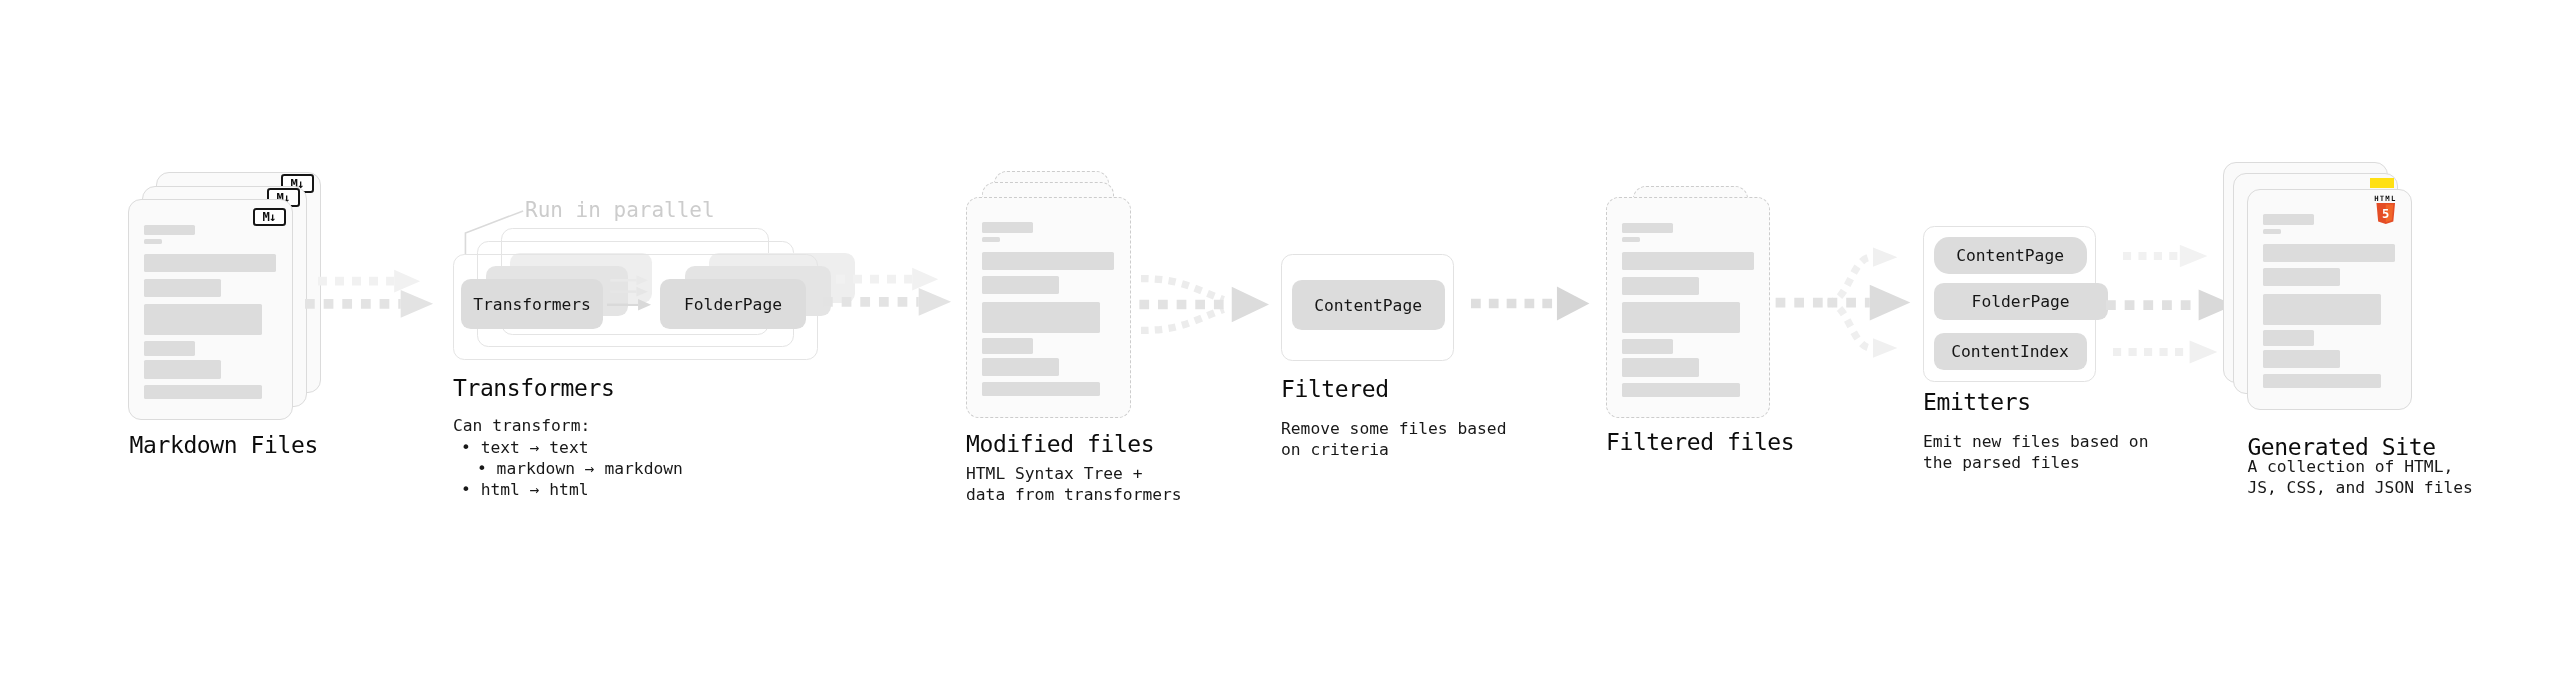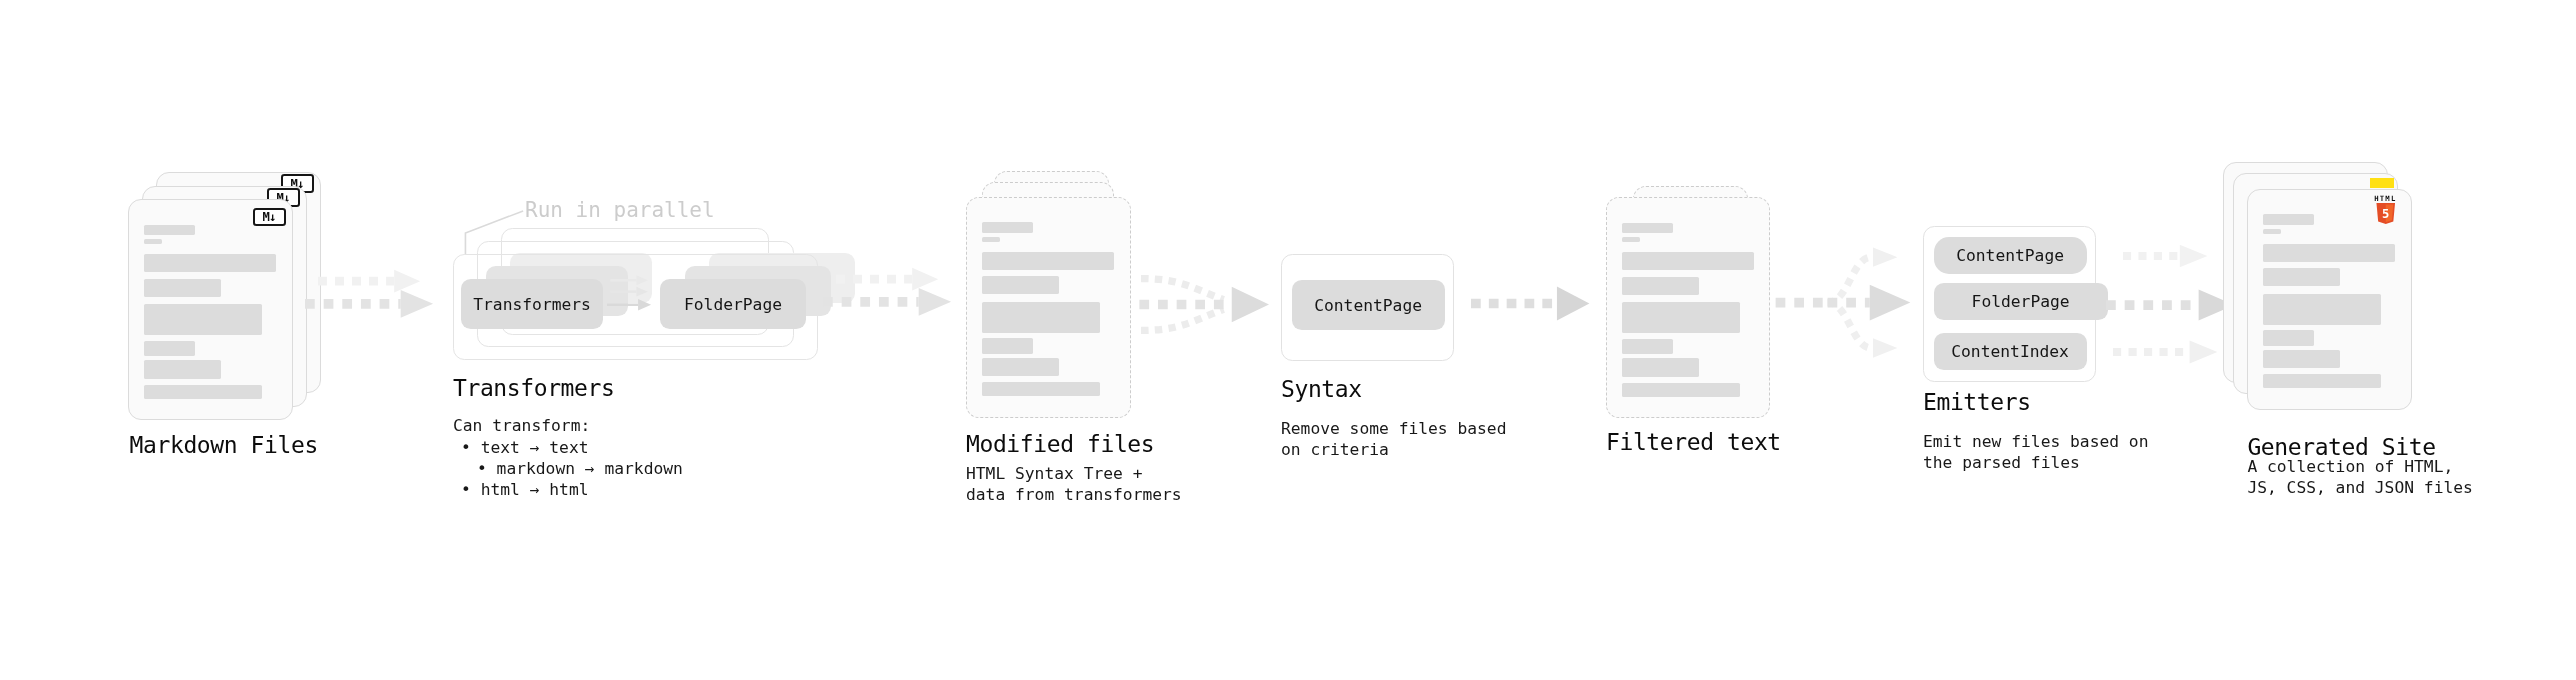--- a/index.html
+++ b/index.html
@@ -167,21 +167,21 @@
   <svg class="abs" style="left:1136px;top:264px;" width="138" height="81" viewBox="0 0 170 100">
     <path d="M6,18 C55,18 70,30 108,44" fill="none" stroke="#ececec" stroke-width="9" stroke-dasharray="9 8"></path>
     <path d="M6,82 C55,82 70,70 108,56" fill="none" stroke="#ececec" stroke-width="9" stroke-dasharray="9 8"></path>
     <line x1="4" y1="50" x2="116" y2="50" stroke="#e2e2e2" stroke-width="12" stroke-dasharray="12 11"></line>
     <polygon points="118,28 164,50 118,72" fill="#dcdcdc"></polygon>
   </svg>
 
   <div class="sec" style="left:1281px;top:254px;width:244px;height:228px;">
     <div class="panel" style="left:0px;top:0px;width:173px;height:107px;"></div>
     <div class="pill" style="left:10.6px;top:26px;width:153px;height:50px;">ContentPage</div>
-    <div class="label" style="left:0px;top:124px;">Syntax</div>
+    <div class="label" style="left:0px;top:124px;">Filtered</div>
     <div class="caption" style="left:0px;top:166px;">Remove some files based</div>
     <div class="caption" style="left:0px;top:187px;">on criteria</div>
   </div>
 
   <svg class="abs" style="left:1471px;top:284px;" width="120" height="39" viewBox="0 0 148 48">
     <line x1="0" y1="24" x2="106" y2="24" stroke="#dedede" stroke-width="12" stroke-dasharray="12 10"></line>
     <polygon points="106,3 146,24 106,45" fill="#d6d6d6"></polygon>
   </svg>
 
   <div class="sec" style="left:1606px;top:186px;width:179px;height:293px;">
@@ -191,21 +191,21 @@
         <div class="bar b1"></div>
         <div class="bar b2"></div>
         <div class="bar b3"></div>
         <div class="bar b4"></div>
         <div class="bar b5"></div>
         <div class="bar b6"></div>
         <div class="bar b7"></div>
         <div class="bar b8"></div>
       </div>
     </div>
-    <div class="label" style="left:0px;top:245px;">Filtered text</div>
+    <div class="label" style="left:0px;top:245px;">Filtered files</div>
   </div>
 
   <svg class="abs" style="left:1774px;top:244px;" width="142" height="122" viewBox="0 0 175 150">
     <line x1="2" y1="72" x2="66" y2="72" stroke="#e2e2e2" stroke-width="12" stroke-dasharray="12 11"></line>
     <path d="M66,72 C92,72 96,16 120,16" fill="none" stroke="#efefef" stroke-width="9" stroke-dasharray="9 8"></path>
     <polygon points="122,4 152,16 122,28" fill="#f0f0f0"></polygon>
     <path d="M66,72 C92,72 96,128 120,128" fill="none" stroke="#efefef" stroke-width="9" stroke-dasharray="9 8"></path>
     <polygon points="122,116 152,128 122,140" fill="#f0f0f0"></polygon>
     <line x1="66" y1="72" x2="118" y2="72" stroke="#e2e2e2" stroke-width="12" stroke-dasharray="12 11"></line>
     <polygon points="118,50 168,72 118,94" fill="#dcdcdc"></polygon>

